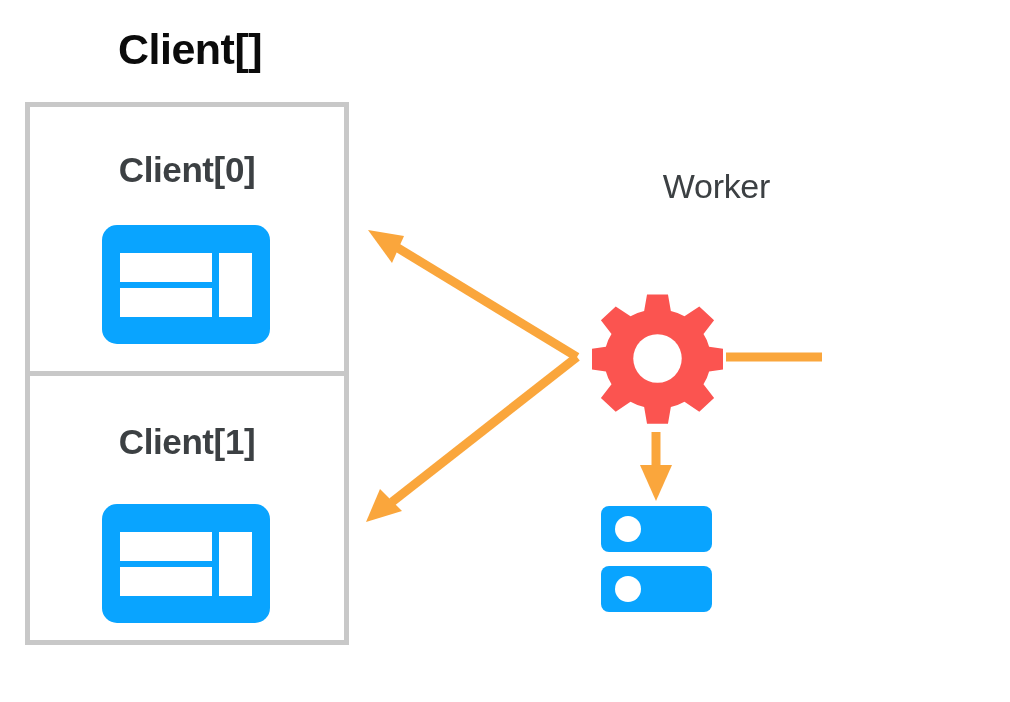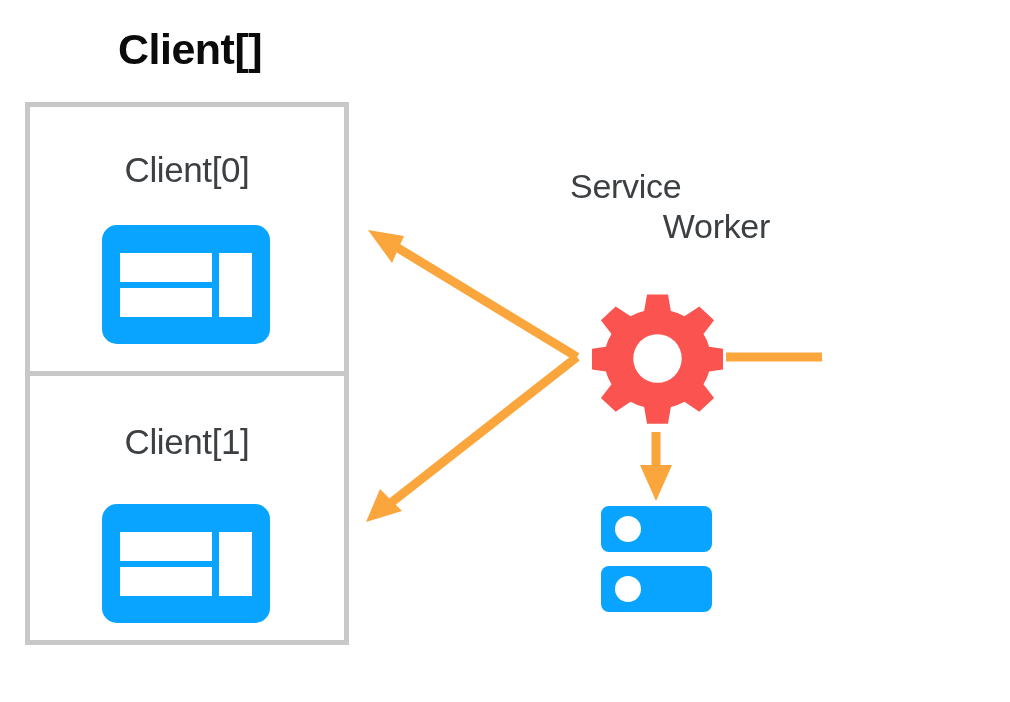--- a/index.html
+++ b/index.html
@@ -31,21 +31,21 @@
     letter-spacing: -0.5px;
     line-height: 1;
     white-space: nowrap;
   }
   .client-label {
     position: absolute;
     width: 324px;
     left: 25px;
     text-align: center;
     font-size: 35px;
-    font-weight: 400;
+    font-weight: 700;
     color: #3c4043;
     letter-spacing: -0.4px;
     line-height: 1;
     white-space: nowrap;
   }
   #client0-label { top: 152px; }
   #client1-label { top: 424px; }
 
   .sw-label {
     position: absolute;
@@ -182,21 +182,20 @@
 
   <div class="client-label" id="client1-label">Client[1]</div>
 
   <div class="browser-icon" id="browser-icon-1">
     <div class="pane pane-top-left"></div>
     <div class="pane pane-bottom-left"></div>
     <div class="pane pane-right"></div>
   </div>
 
   <div class="sw-label">
-    <span class="l1">Service</span>
     <span class="l2">Worker</span>
   </div>
 
   <svg id="gear-icon" viewBox="0 0 100 100">
     <path fill="#fb5450" d="
       M 42.0 1.5 L 58.0 1.5 L 60.2 15.2
       A 36 36 0 0 1 70.6 19.5
       L 81.9 11.4 L 93.2 22.7 L 85.1 34.0
       A 36 36 0 0 1 89.4 44.4
       L 103.0 46.6 L 103.0 62.6 L 89.4 64.8

